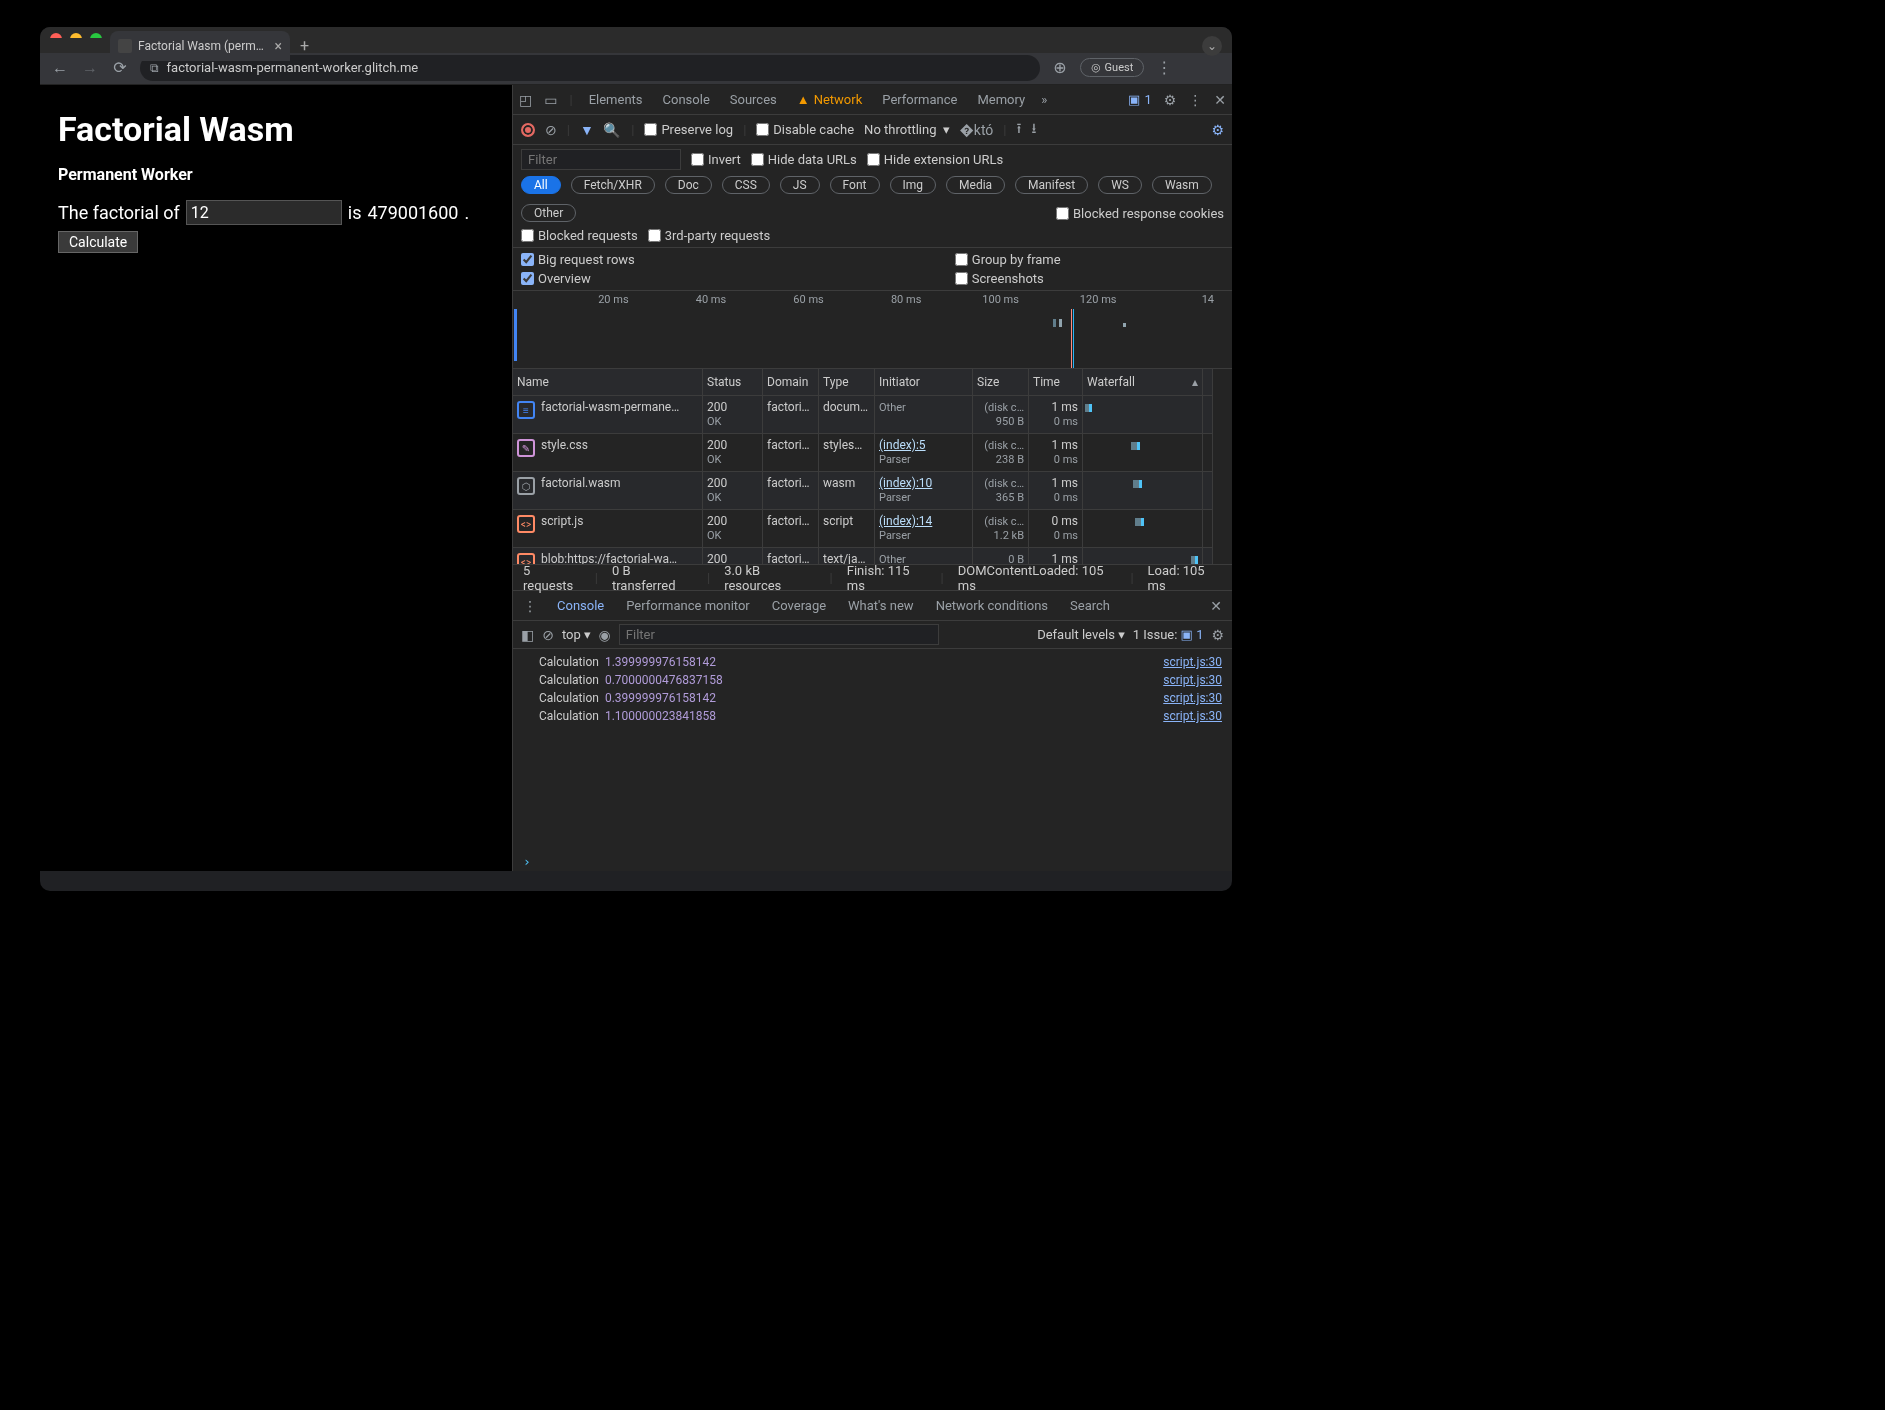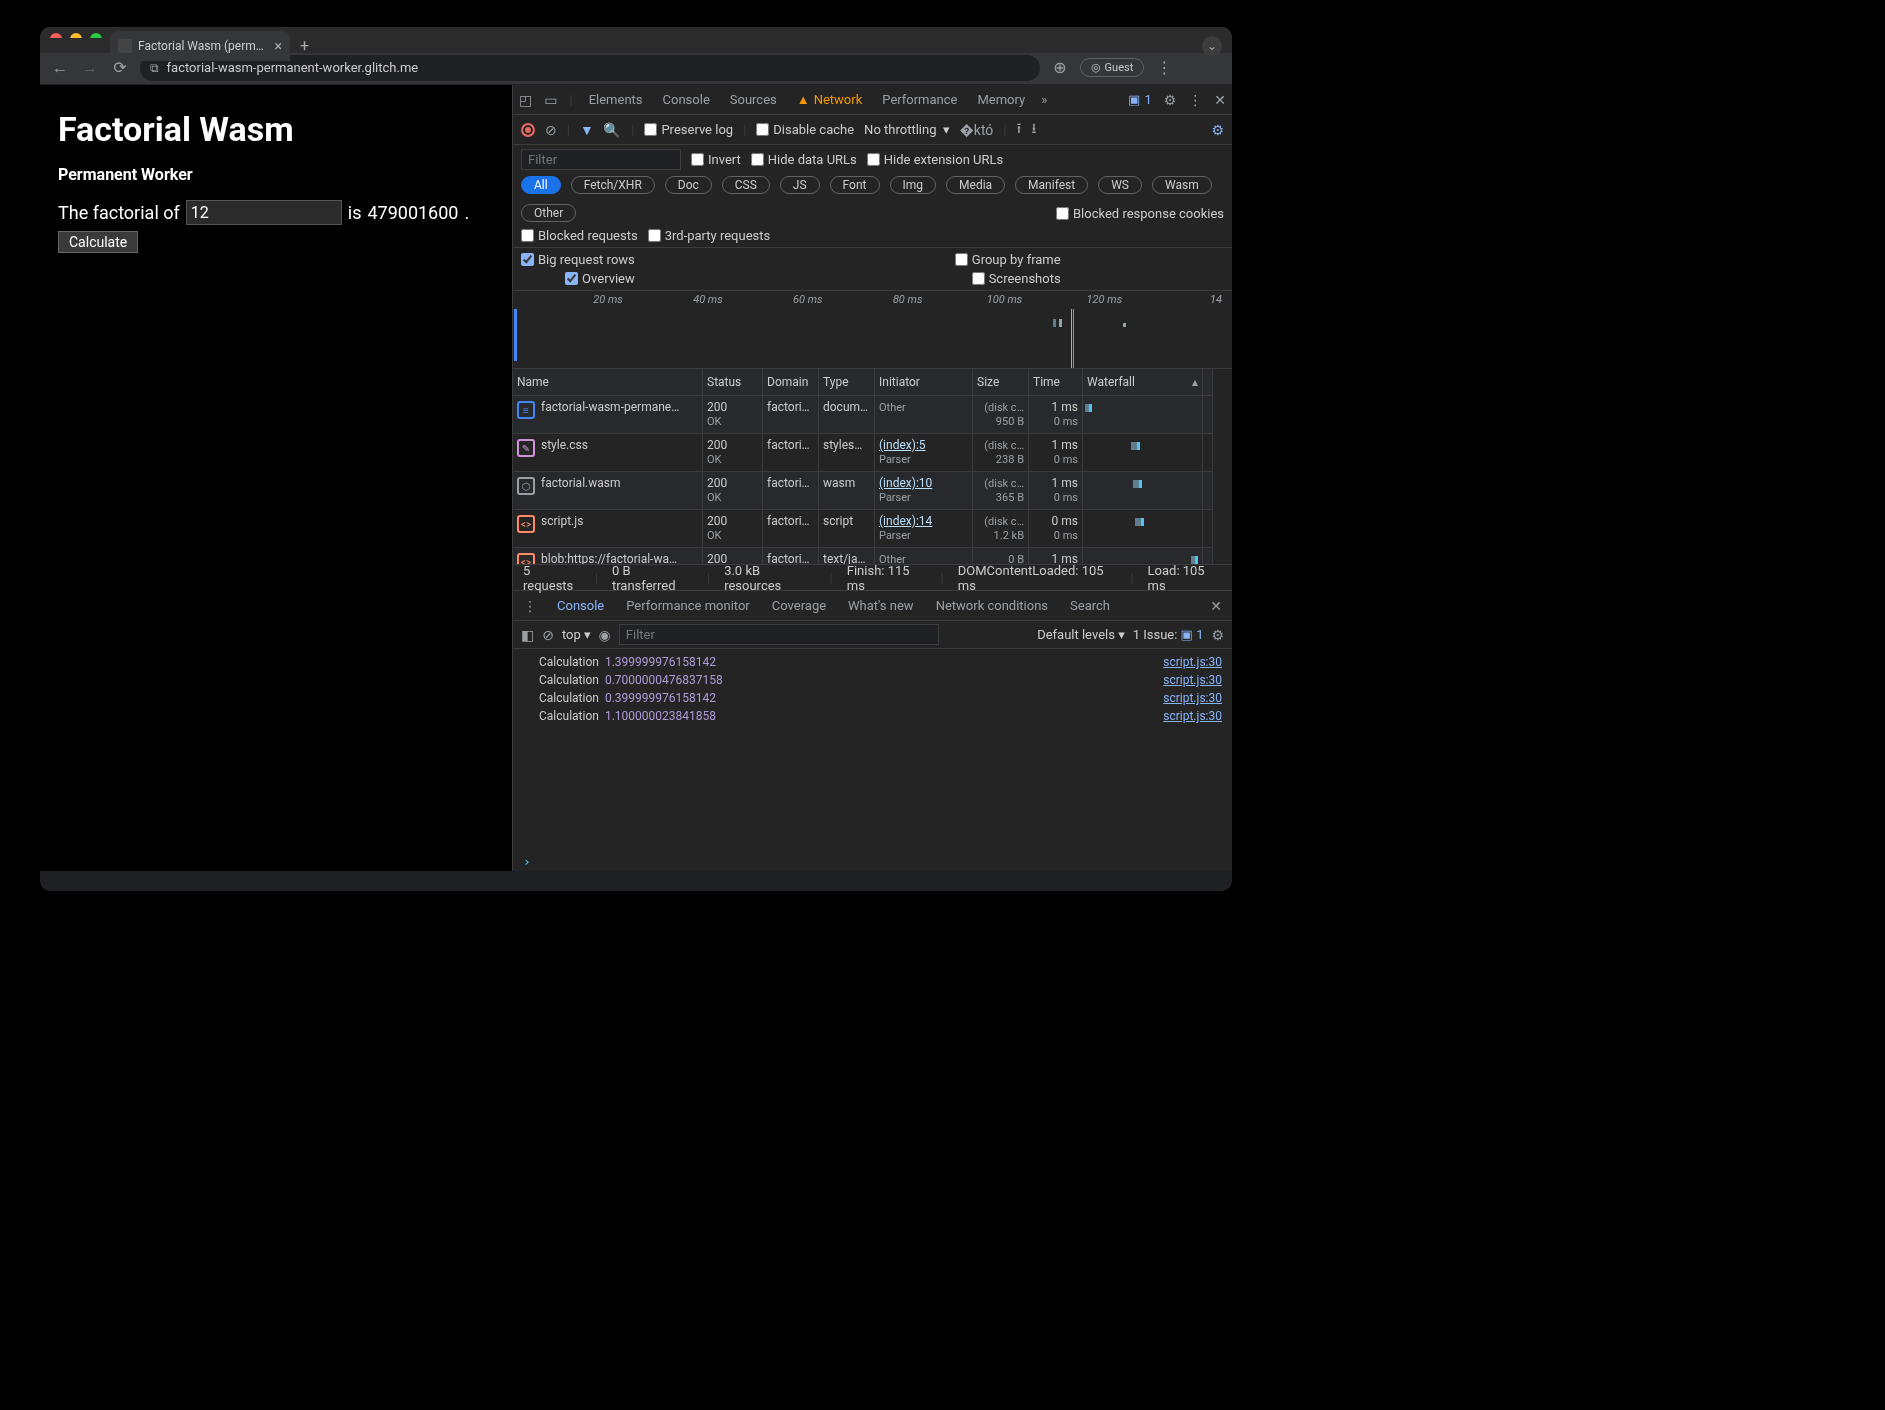--- a/index.html
+++ b/index.html
@@ -47,23 +47,23 @@
 .recbtn { width:14px; height:14px; border-radius:50%; border:2px solid #e46962; background:#e46962; box-shadow:0 0 0 2px #242424 inset;}
 .chk { display:flex; align-items:center; gap:4px; font-size:13px; color:#ccc;}
 .chk input { accent-color:#8ab4f8; }
 .throttle { color:#ccc; }
 .netfilter { padding:4px 8px; border-bottom:1px solid #3c3c3c; display:flex; flex-direction:column; gap:6px;}
 .filterrow { display:flex; align-items:center; gap:10px; flex-wrap:wrap;}
 .filterinput { background:#202124; border:1px solid #3c3c3c; color:#9aa0a6; padding:2px 6px; width:160px; font-size:13px;}
 .pill { border:1px solid #5f6368; border-radius:10px; padding:1px 12px; font-size:12px; color:#ccc; cursor:pointer;}
 .pill.active { background:#1a73e8; border-color:#1a73e8; color:#fff;}
 .viewopts { display:flex; padding:4px 8px; border-bottom:1px solid #3c3c3c; gap:60px;}
-.vcol { display:flex; flex-direction:column; gap:4px;align-items:flex-end;}
+.vcol { display:flex; flex-direction:column; gap:4px;}
 .timeline { height:78px; border-bottom:1px solid #3c3c3c; position:relative; background:#242424;}
-.tlabels { display:flex; justify-content:flex-start; padding:2px 10px; font-size:11px; color:#9aa0a6;font-style:italic;}
+.tlabels { display:flex; justify-content:flex-start; padding:2px 18px; font-size:11px; color:#9aa0a6;}
 .tlabels span{ flex:1; text-align:right; }
 .tltrack { position:absolute; top:18px; bottom:0; left:0; right:0;}
 .tlbar { position:absolute; width:3px; background:#4285f4; top:0; height:52px;}
 .tlbar.sm{ height:8px; top:10px; background:#607d8b;}
 .tlred { position:absolute; top:0; bottom:0; width:1px; background:#ff8a80; }
 .tlblue { position:absolute; top:0; bottom:0; width:1px; background:#29b6f6; }
 .nettable { flex:1; overflow:auto; border-bottom:1px solid #3c3c3c;}
 .ntwrap { display:grid; grid-template-columns:190px 60px 56px 56px 98px 56px 54px 120px 10px; }
 .nthead { display:contents; }
 .nthead > div { padding:6px 4px; border-bottom:1px solid #3c3c3c; border-right:1px solid #3c3c3c; font-size:12px; color:#ccc; background:#292a2d;}

